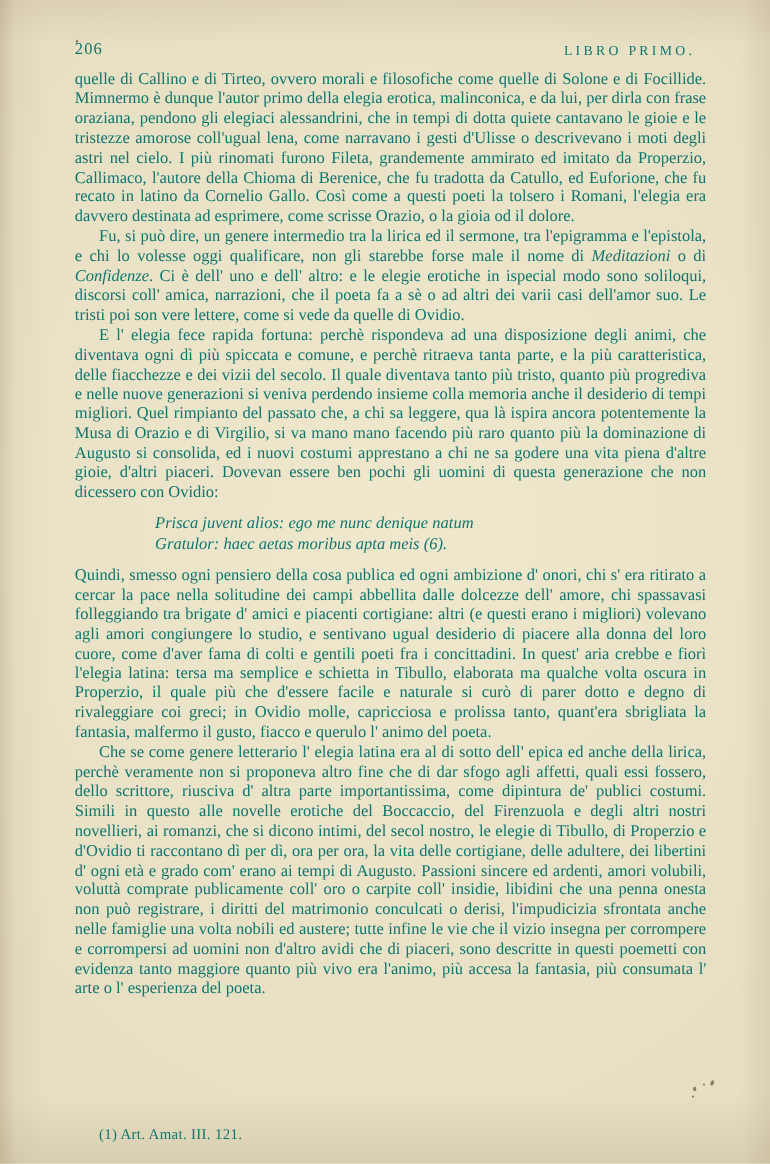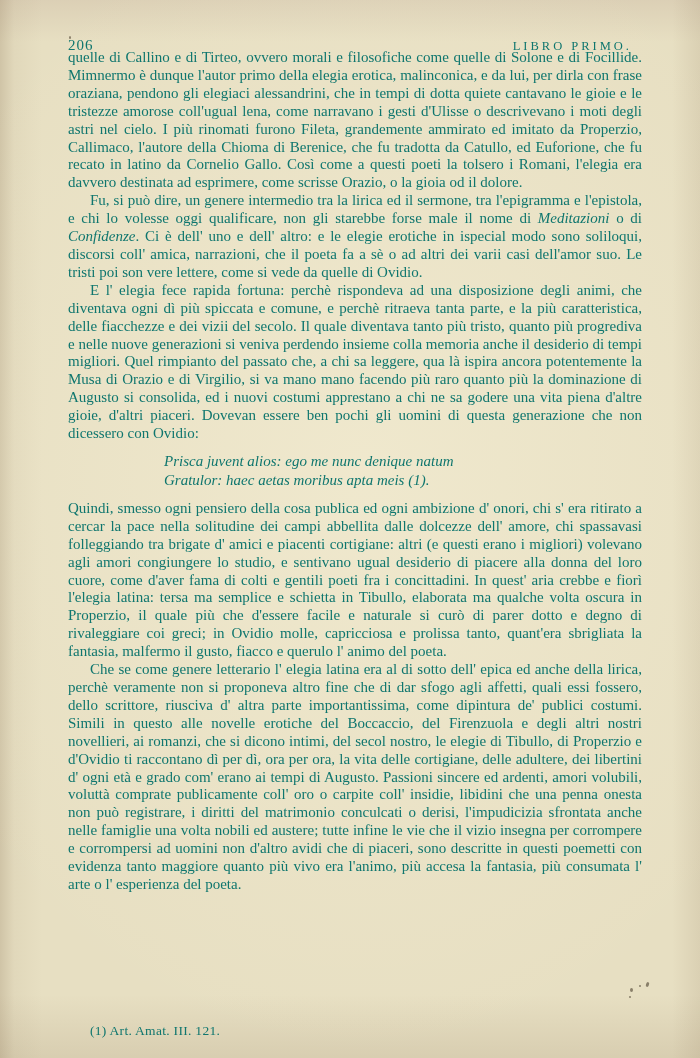--- a/index.html
+++ b/index.html
@@ -34,30 +34,30 @@
     position: absolute; left: 0; top: 0;
     font-size: 15px; letter-spacing: 1px;
   }
   .running-title {
     position: absolute; left: 0; right: 10px; top: 2px;
     text-align: right;
     font-size: 12.5px; letter-spacing: 3px;
   }
   .text-block {
     position: absolute;
-    top: 49px; left: 68px; width: 574px;
+    top: 64px; left: 68px; width: 574px;
     font-size: 15px;
     line-height: 17.9px;
     text-align: justify;
   }
   .para { margin: 0; text-align: justify; }
   .para.indent { text-indent: 22px; }
   .it { font-style: italic; }
   .quote {
-    margin: 9px 0 9px 96px;
+    margin: 9px 0 9px 73px;
     font-style: italic;
     line-height: 19.5px;
     text-align: left;
   }
   .footnote {
     position: absolute;
     left: 90px; top: 983px;
     font-size: 13.5px;
     letter-spacing: 0.3px;
     margin-top: 40px;
@@ -82,21 +82,21 @@
     <span class="page-number">206</span>
     <span class="running-title">LIBRO PRIMO.</span>
   </div>
 
   <div class="text-block">
       <p class="para"><span>quelle di Callino e di Tirteo, ovvero morali e filosofiche come quelle di Solone e di Focillide. Mimnermo è dunque l'autor primo della elegia erotica, malinconica, e da lui, per dirla con frase oraziana, pendono gli elegiaci alessandrini, che in tempi di dotta quiete cantavano le gioie e le tristezze amorose coll'ugual lena, come narravano i gesti d'Ulisse o descrivevano i moti degli astri nel cielo. I più rinomati furono Fileta, grandemente ammirato ed imitato da Properzio, Callimaco, l'autore della Chioma di Berenice, che fu tradotta da Catullo, ed Euforione, che fu recato in latino da Cornelio Gallo. Così come a questi poeti la tolsero i Romani, l'elegia era davvero destinata ad esprimere, come scrisse Orazio, o la gioia od il dolore.</span></p>
       <p class="para indent"><span>Fu, si può dire, un genere intermedio tra la lirica ed il sermone, tra l'epigramma e l'epistola, e chi lo volesse oggi qualificare, non gli starebbe forse male il nome di </span><span class="it">Meditazioni</span><span> o di </span><span class="it">Confidenze</span><span>. Ci è dell' uno e dell' altro: e le elegie erotiche in ispecial modo sono soliloqui, discorsi coll' amica, narrazioni, che il poeta fa a sè o ad altri dei varii casi dell'amor suo. Le tristi poi son vere lettere, come si vede da quelle di Ovidio.</span></p>
       <p class="para indent"><span>E l' elegia fece rapida fortuna: perchè rispondeva ad una disposizione degli animi, che diventava ogni dì più spiccata e comune, e perchè ritraeva tanta parte, e la più caratteristica, delle fiacchezze e dei vizii del secolo. Il quale diventava tanto più tristo, quanto più progrediva e nelle nuove generazioni si veniva perdendo insieme colla memoria anche il desiderio di tempi migliori. Quel rimpianto del passato che, a chi sa leggere, qua là ispira ancora potentemente la Musa di Orazio e di Virgilio, si va mano mano facendo più raro quanto più la dominazione di Augusto si consolida, ed i nuovi costumi apprestano a chi ne sa godere una vita piena d'altre gioie, d'altri piaceri. Dovevan essere ben pochi gli uomini di questa generazione che non dicessero con Ovidio:</span></p>
       <div class="quote">
         <div>Prisca juvent alios: ego me nunc denique natum</div>
-        <div>Gratulor: haec aetas moribus apta meis (1).</div>
+        <div>Gratulor: haec aetas moribus apta meis (6).</div>
       </div>
       <p class="para"><span>Quindi, smesso ogni pensiero della cosa publica ed ogni ambizione d' onori, chi s' era ritirato a cercar la pace nella solitudine dei campi abbellita dalle dolcezze dell' amore, chi spassavasi folleggiando tra brigate d' amici e piacenti cortigiane: altri (e questi erano i migliori) volevano agli amori congiungere lo studio, e sentivano ugual desiderio di piacere alla donna del loro cuore, come d'aver fama di colti e gentili poeti fra i concittadini. In quest' aria crebbe e fiorì l'elegia latina: tersa ma semplice e schietta in Tibullo, elaborata ma qualche volta oscura in Properzio, il quale più che d'essere facile e naturale si curò di parer dotto e degno di rivaleggiare coi greci; in Ovidio molle, capricciosa e prolissa tanto, quant'era sbrigliata la fantasia, malfermo il gusto, fiacco e querulo l' animo del poeta.</span></p>
       <p class="para indent"><span>Che se come genere letterario l' elegia latina era al di sotto dell' epica ed anche della lirica, perchè veramente non si proponeva altro fine che di dar sfogo agli affetti, quali essi fossero, dello scrittore, riusciva d' altra parte importantissima, come dipintura de' publici costumi. Simili in questo alle novelle erotiche del Boccaccio, del Firenzuola e degli altri nostri novellieri, ai romanzi, che si dicono intimi, del secol nostro, le elegie di Tibullo, di Properzio e d'Ovidio ti raccontano dì per dì, ora per ora, la vita delle cortigiane, delle adultere, dei libertini d' ogni età e grado com' erano ai tempi di Augusto. Passioni sincere ed ardenti, amori volubili, voluttà comprate publicamente coll' oro o carpite coll' insidie, libidini che una penna onesta non può registrare, i diritti del matrimonio conculcati o derisi, l'impudicizia sfrontata anche nelle famiglie una volta nobili ed austere; tutte infine le vie che il vizio insegna per corrompere e corrompersi ad uomini non d'altro avidi che di piaceri, sono descritte in questi poemetti con evidenza tanto maggiore quanto più vivo era l'animo, più accesa la fantasia, più consumata l' arte o l' esperienza del poeta.</span></p>
     </div>
 
   <div class="footnote">(1) Art. Amat. III. 121.</div>
 
   <span class="speck s1"></span>
   <span class="speck s2"></span>
   <span class="speck s3"></span>

